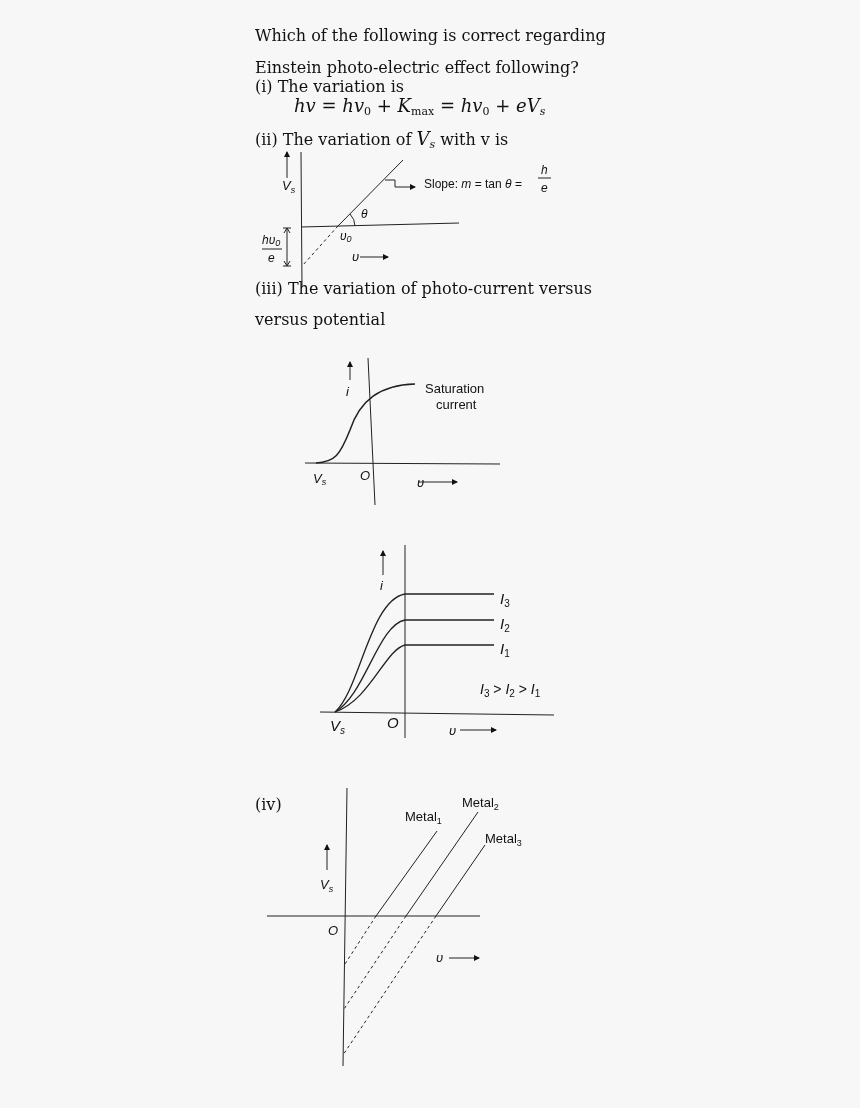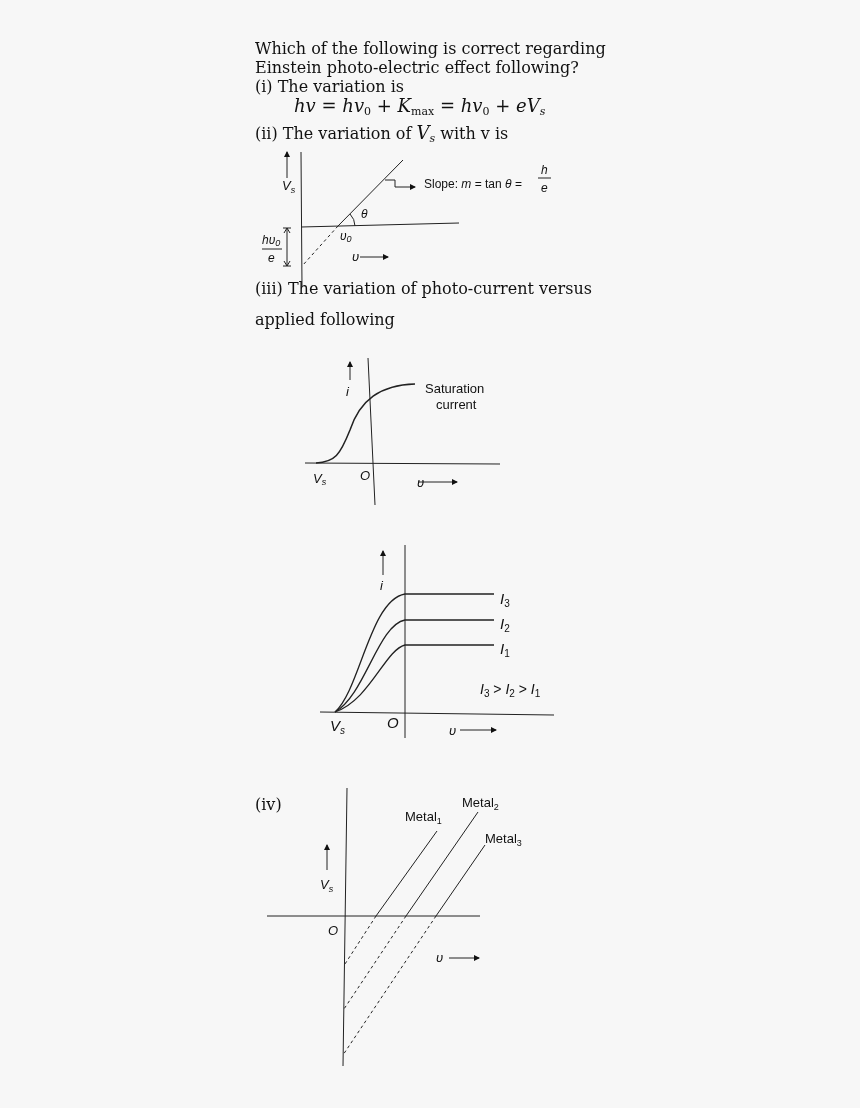--- a/index.html
+++ b/index.html
@@ -12,31 +12,31 @@
   .math { font-style: italic; font-family: "DejaVu Serif", serif; }
   .sub { font-size: 11px; font-style: normal; vertical-align: -3px; }
   .subi { font-size: 11px; vertical-align: -3px; }
   svg { position: absolute; left: 0; top: 0; }
   svg text { font-family: "Liberation Sans", sans-serif; fill: #111; }
   .it { font-style: italic; }
 </style>
 </head>
 <body>
 
-<div class="txt" style="top:39px">Which of the following is correct regarding</div>
+<div class="txt" style="top:26px">Which of the following is correct regarding</div>
 <div class="txt" style="top:58px">Einstein photo-electric effect following?</div>
 <div class="txt" style="top:77px">(i) The variation is</div>
 <div class="txt" style="top:96px; font-size:18px;margin-left:39px;">
   <span class="math">hv</span><span> = </span><span class="math">hv</span><span class="sub">0</span><span> + </span><span class="math">K</span><span class="sub">max</span><span> = </span><span class="math">hv</span><span class="sub">0</span><span> + </span><span class="math">eV</span><span class="subi math">s</span>
 </div>
-<div class="txt" style="top:123px">
+<div class="txt" style="top:129px">
   <span>(ii) The variation of </span><span class="math" style="font-size:18px">V</span><span class="subi math">s</span><span> with v is</span>
 </div>
 <div class="txt" style="top:279px">(iii) The variation of photo-current versus</div>
-<div class="txt" style="top:310px">applied following</div>
+<div class="txt" style="top:310px">versus potential</div>
 <div class="txt" style="top:795px">(iv)</div>
 
 <svg width="860" height="1108">
   <defs>
     <marker id="ah" markerWidth="6" markerHeight="6" refX="5" refY="3" orient="auto">
       <path d="M0,0 L6,3 L0,6 Z" fill="#111"></path>
     </marker>
   </defs>
 
   <g stroke="#222" stroke-width="1" fill="none">

